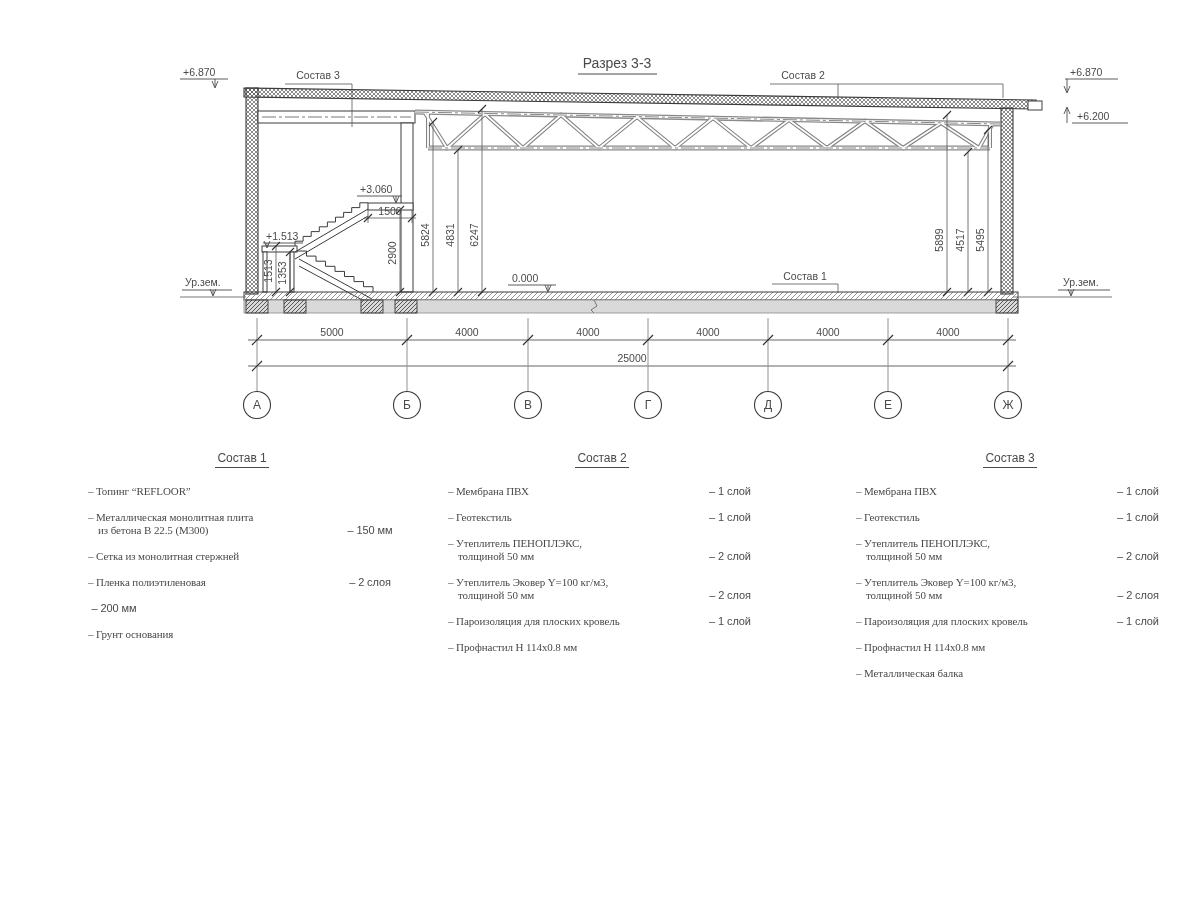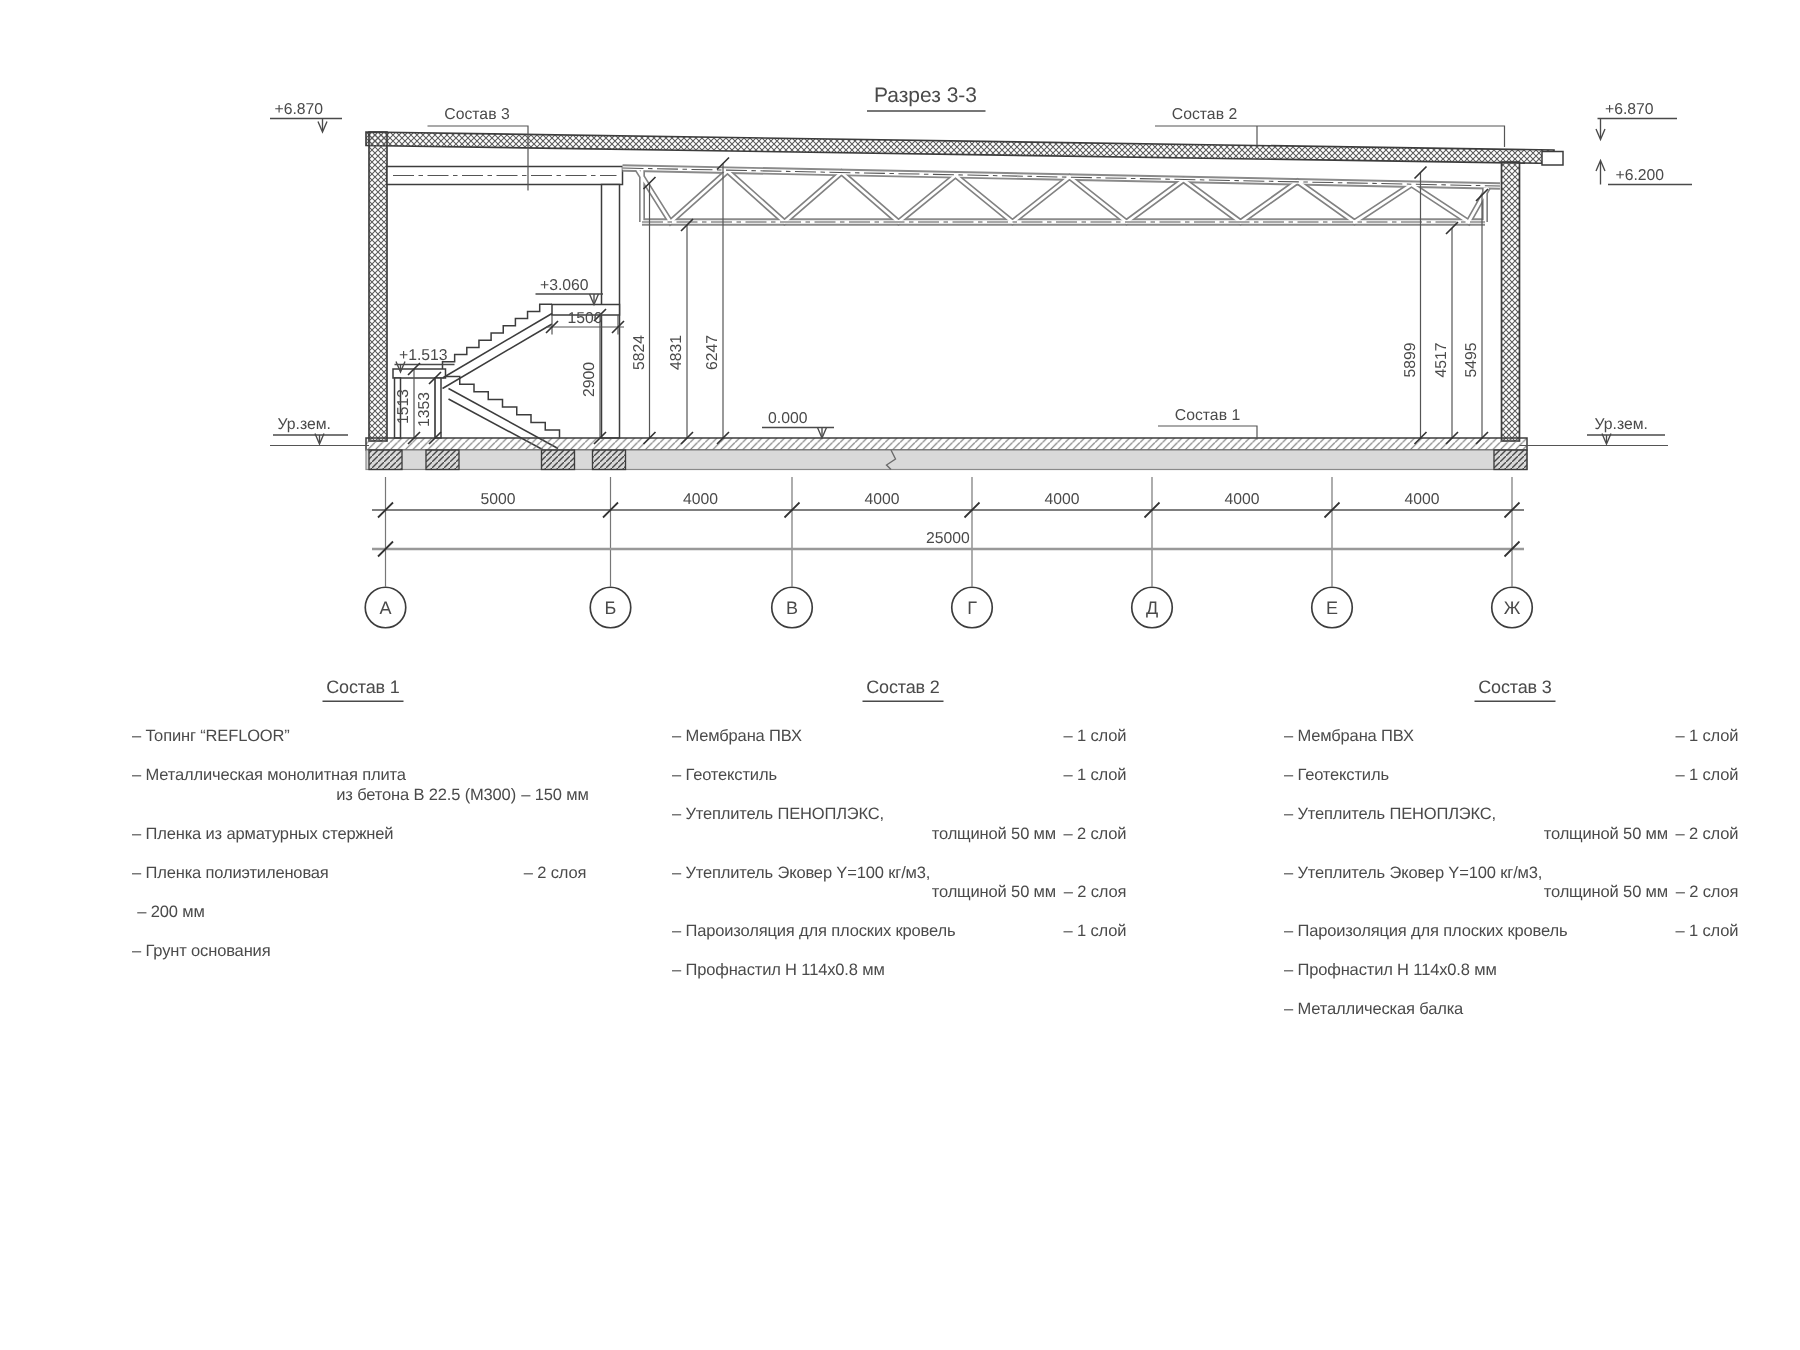--- a/index.html
+++ b/index.html
@@ -3,22 +3,22 @@
 <meta charset="utf-8">
 <style>
   html,body{margin:0;padding:0;background:#ffffff;}
   .page{position:relative;width:1164px;height:900px;background:#fff;overflow:hidden;
         font-family:"Liberation Sans", sans-serif;color:#454545;}
   svg text{font-family:"Liberation Sans", sans-serif;fill:#4a4a4a;}
   .legend-col{position:absolute;width:308px;font-size:11px;line-height:13px;color:#4a4a4a;letter-spacing:-0.1px;}
   .legend-title{text-align:center;margin-bottom:17px;}
   .legend-title span{display:inline-block;border-bottom:1px solid #4a4a4a;padding:0 3px 2px 3px;font-size:12px;}
   .li{display:flex;justify-content:space-between;align-items:flex-end;margin-bottom:13px;}
-  .li-text{flex:1 1 auto;}
-  .li-line2{padding-left:10px;text-align:right;}
+  .li-text{flex:1 1 auto;font-family:Liberation Serif, serif;}
+  .li-line2{padding-left:10px;}
   .li-line2:empty{display:none;}
   .li-val{flex:0 0 52px;width:52px;text-align:center;white-space:nowrap;}
   .gap{margin-top:12px;}
 </style>
 </head>
 <body>
 
 <div class="page">
 
 <svg width="1200" height="436" viewBox="0 0 1200 436" style="position:absolute;left:0;top:0;">
@@ -233,21 +233,21 @@
   </div>
   <div class="li">
     <div class="li-text">
           <div>– Металлическая  монолитная плита</div>
           <div class="li-line2">из бетона В 22.5 (М300)</div>
         </div>
     <div class="li-val">– 150 мм</div>
   </div>
   <div class="li gap">
     <div class="li-text">
-          <div>– Пленка из арматурных стержней</div>
+          <div>– Сетка из монолитная стержней</div>
         </div>
     <div class="li-val"></div>
   </div>
   <div class="li">
     <div class="li-text">
           <div>– Пленка полиэтиленовая</div>
         </div>
     <div class="li-val">– 2 слоя</div>
   </div>
   <div class="li">

